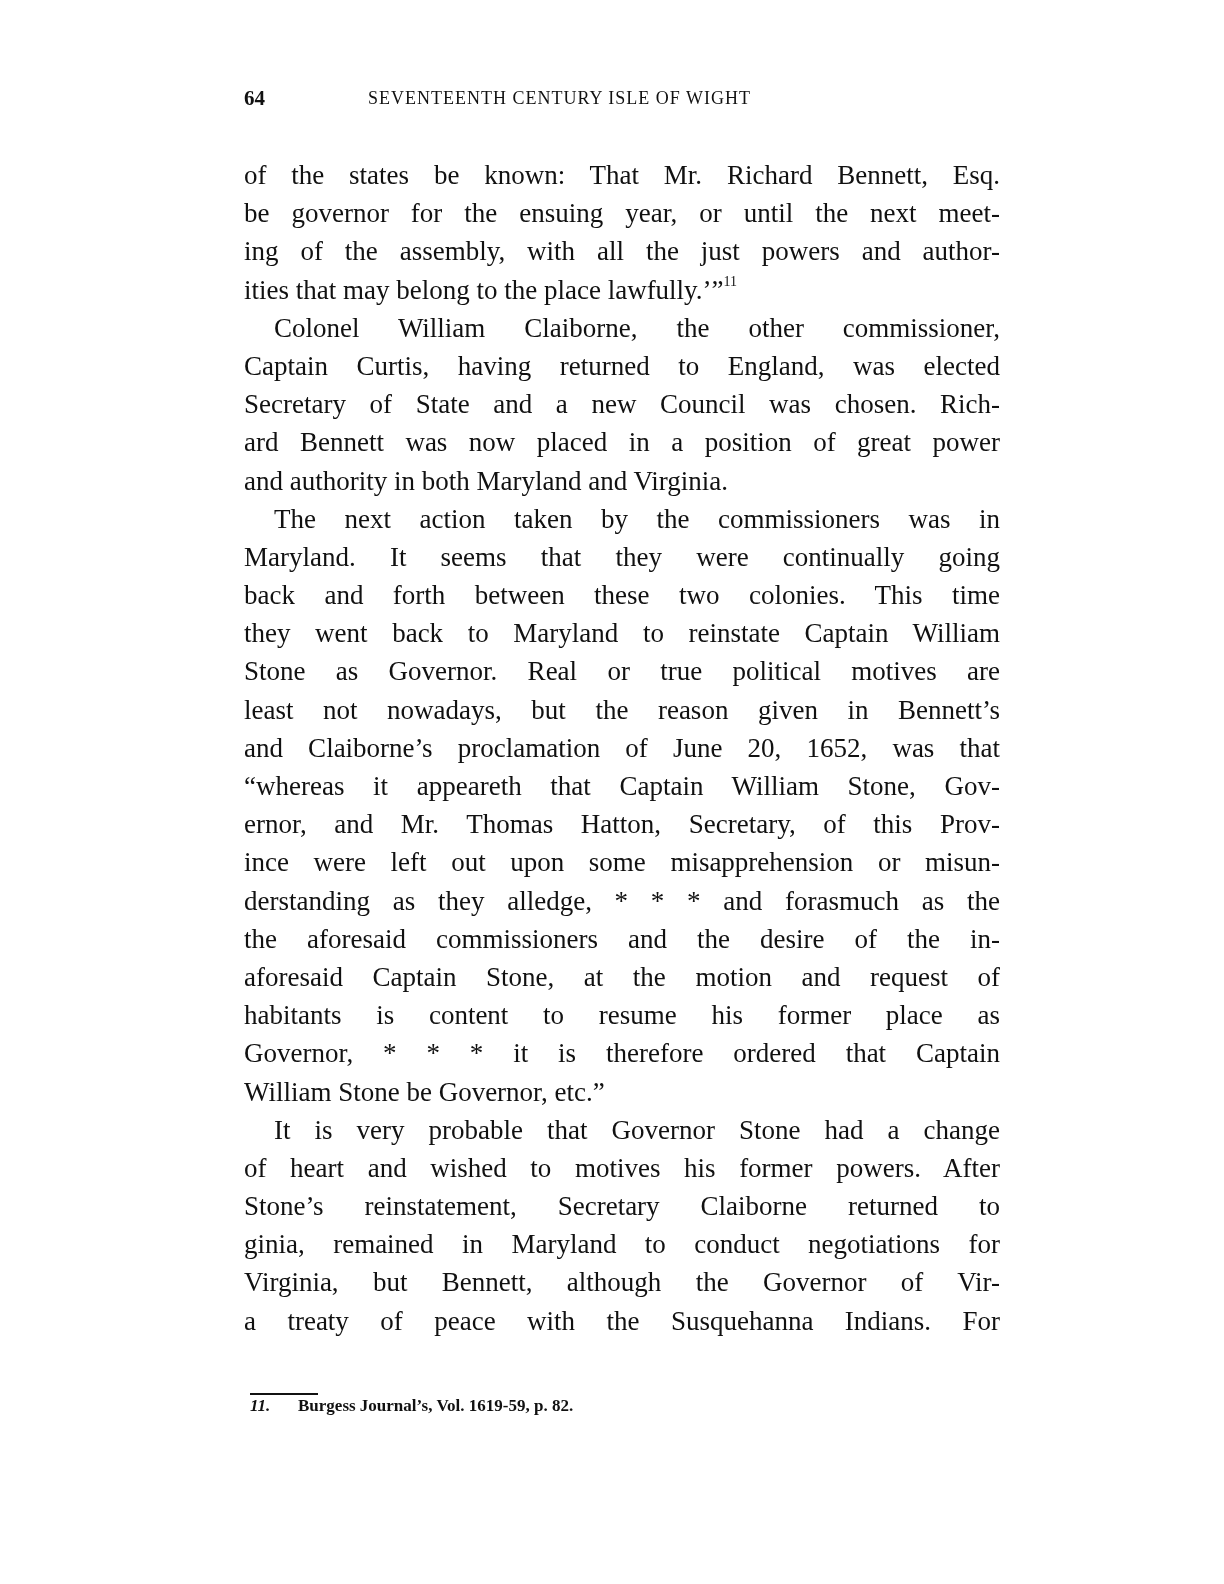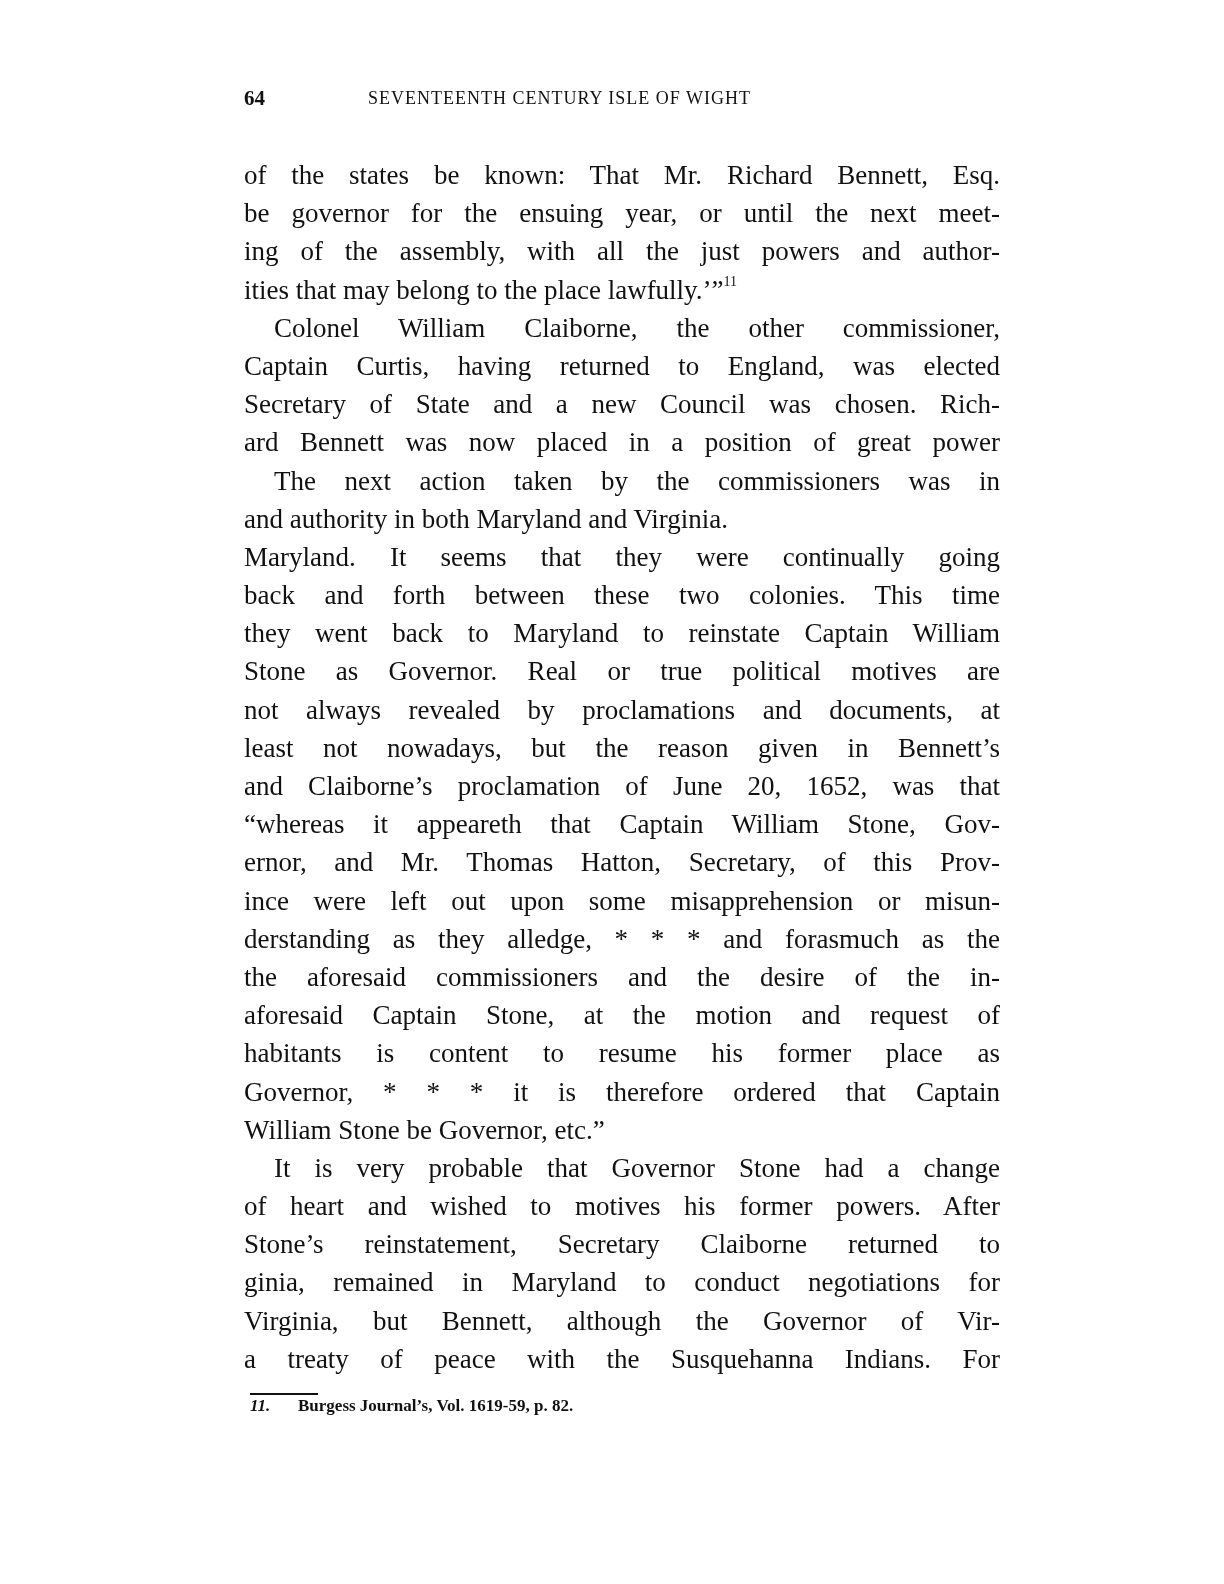--- a/index.html
+++ b/index.html
@@ -28,27 +28,26 @@
 
   <div class="body" id="body-text">
       <span class="line">of the states be known:  That Mr. Richard Bennett, Esq.</span>
       <span class="line">be governor for the ensuing year, or until the next meet-</span>
       <span class="line">ing of the assembly, with all the just powers and author-</span>
       <span class="line last">ities that may belong to the place lawfully.’”<sup>11</sup></span>
       <span class="line indent">Colonel William Claiborne, the other commissioner,</span>
       <span class="line">Captain Curtis, having returned to England, was elected</span>
       <span class="line">Secretary of State and a new Council was chosen.  Rich-</span>
       <span class="line">ard Bennett was now placed in a position of great power</span>
+      <span class="line last">and authority in both Maryland and Virginia.</span>
       <span class="line indent">The next action taken by the commissioners was in</span>
-      <span class="line last">and authority in both Maryland and Virginia.</span>
       <span class="line">Maryland.  It seems that they were continually going</span>
       <span class="line">back and forth between these two colonies.  This time</span>
       <span class="line">they went back to Maryland to reinstate Captain William</span>
       <span class="line">Stone as Governor.  Real or true political motives are</span>
-      <span class="line">not always revealed by proclamations and documents, at</span>
       <span class="line">least not nowadays, but the reason given in Bennett’s</span>
       <span class="line">and Claiborne’s proclamation of June 20, 1652, was that</span>
       <span class="line">“whereas it appeareth that Captain William Stone, Gov-</span>
       <span class="line">ernor, and Mr. Thomas Hatton, Secretary, of this Prov-</span>
       <span class="line">ince were left out upon some misapprehension or misun-</span>
       <span class="line">derstanding as they alledge, * * * and forasmuch as the</span>
       <span class="line">the aforesaid commissioners and the desire of the in-</span>
       <span class="line">aforesaid Captain Stone, at the motion and request of</span>
       <span class="line">habitants is content to resume his former place as</span>
       <span class="line">Governor, * * * it is therefore ordered that Captain</span>

